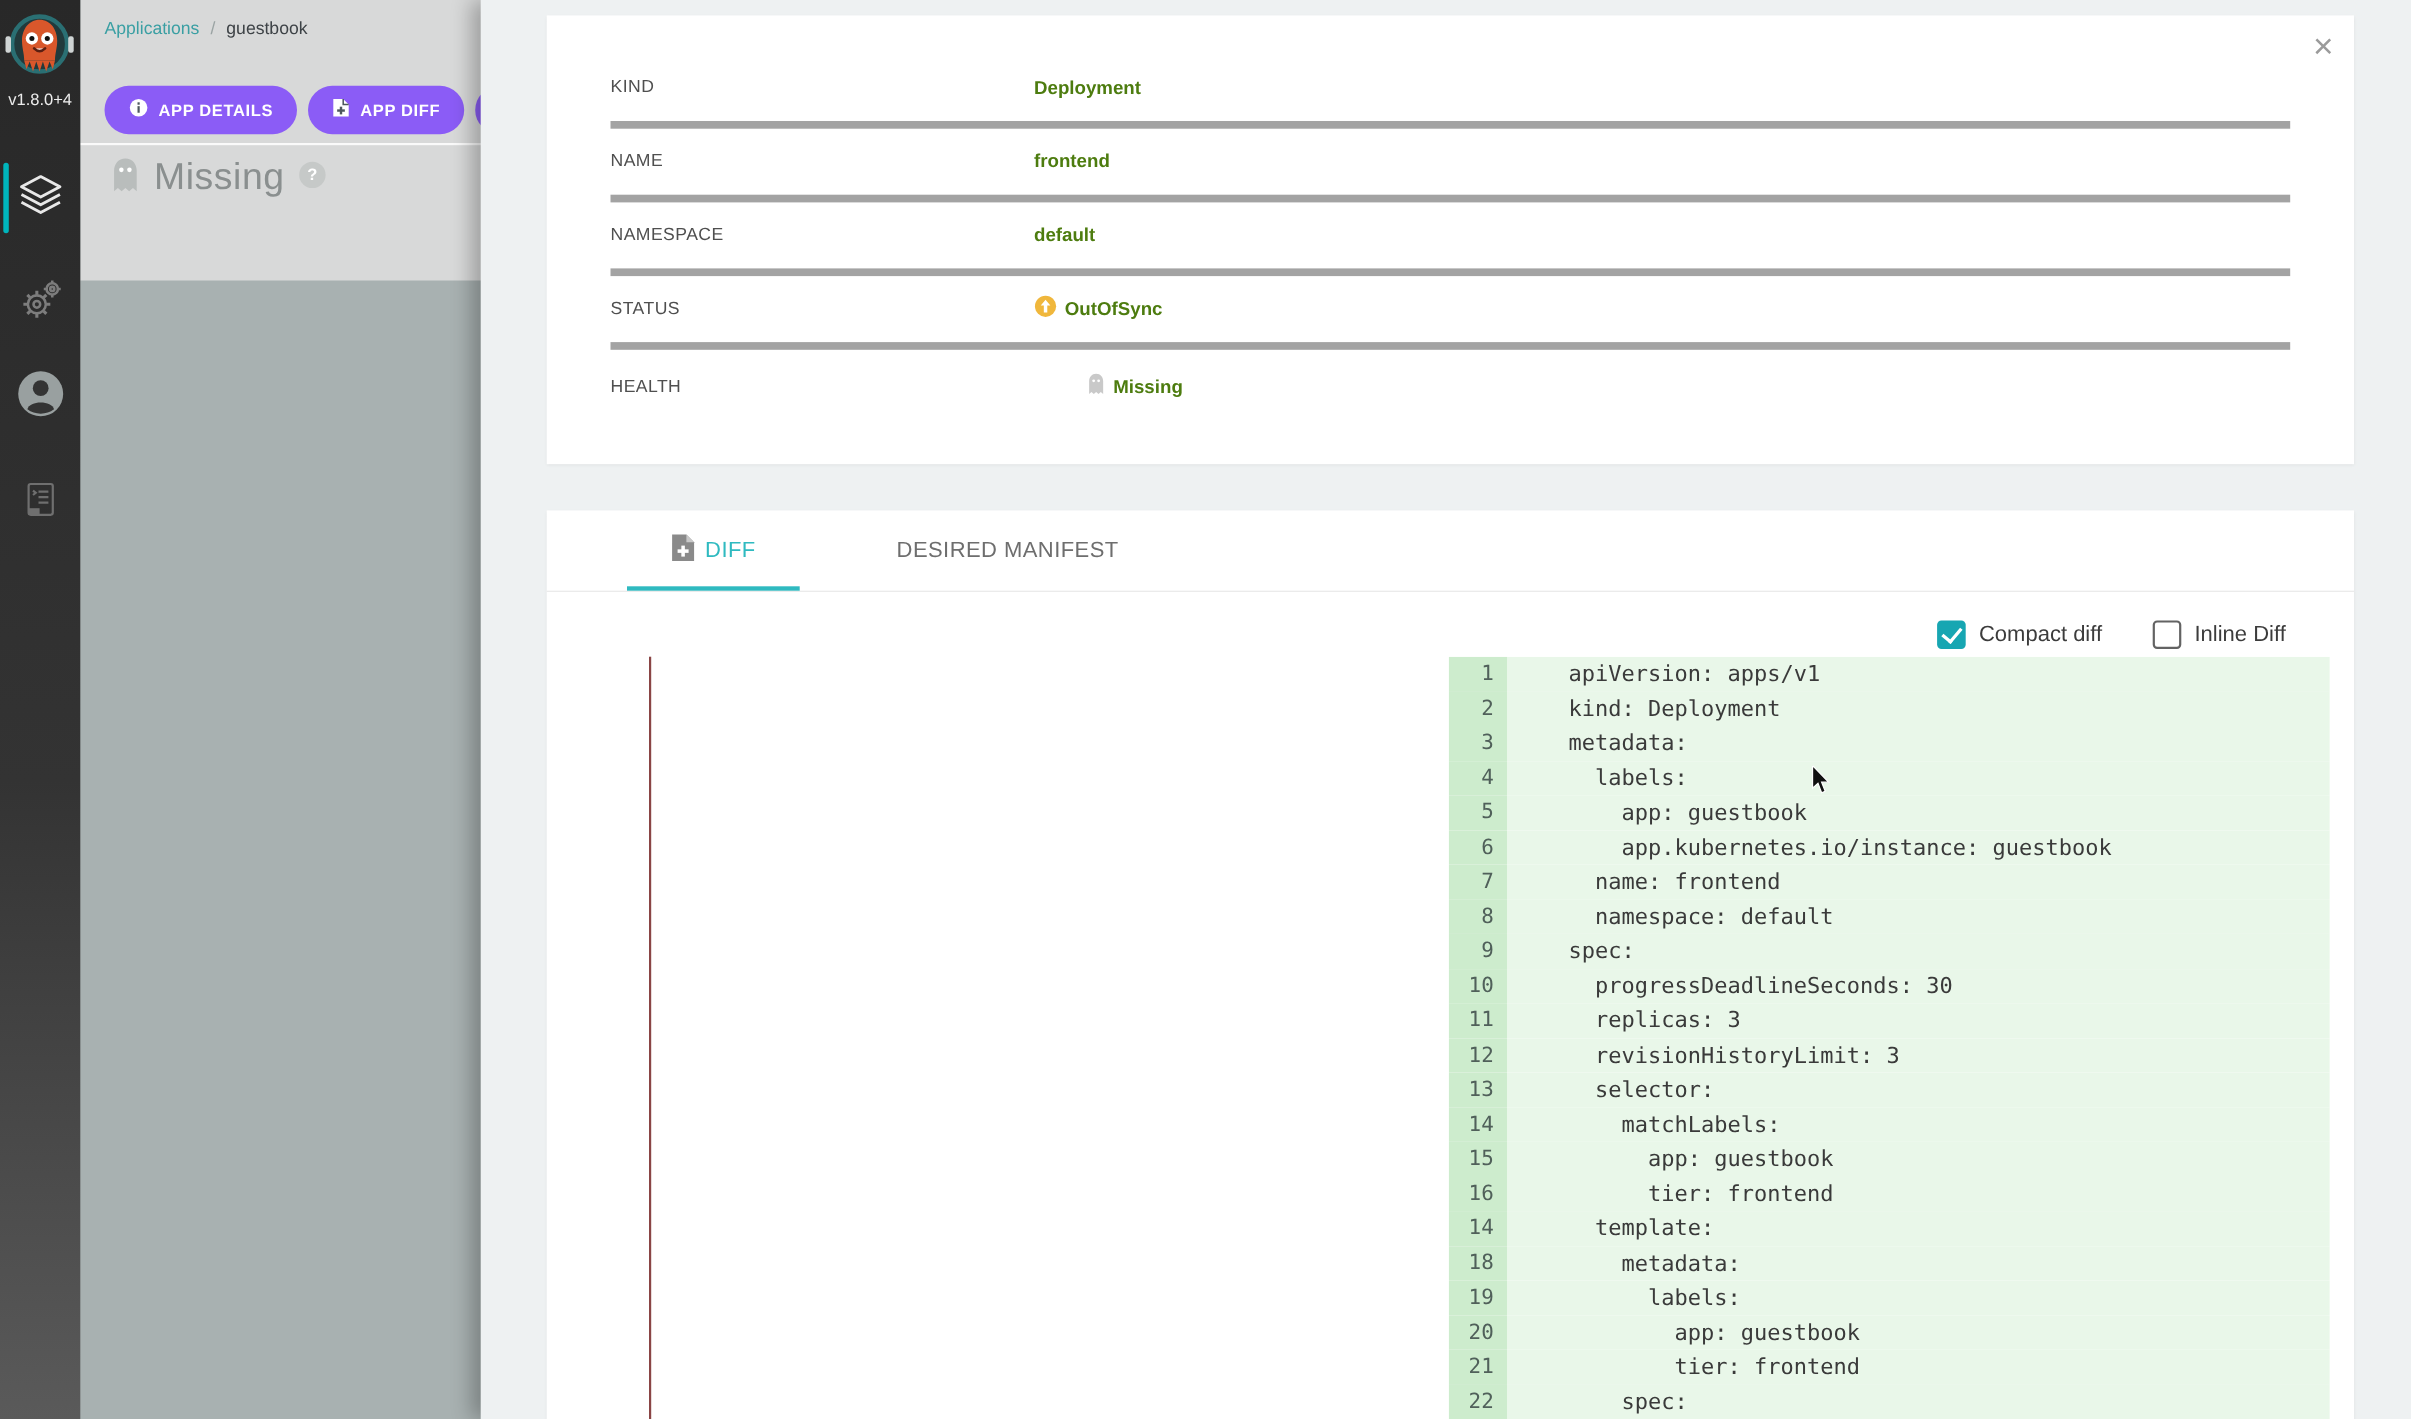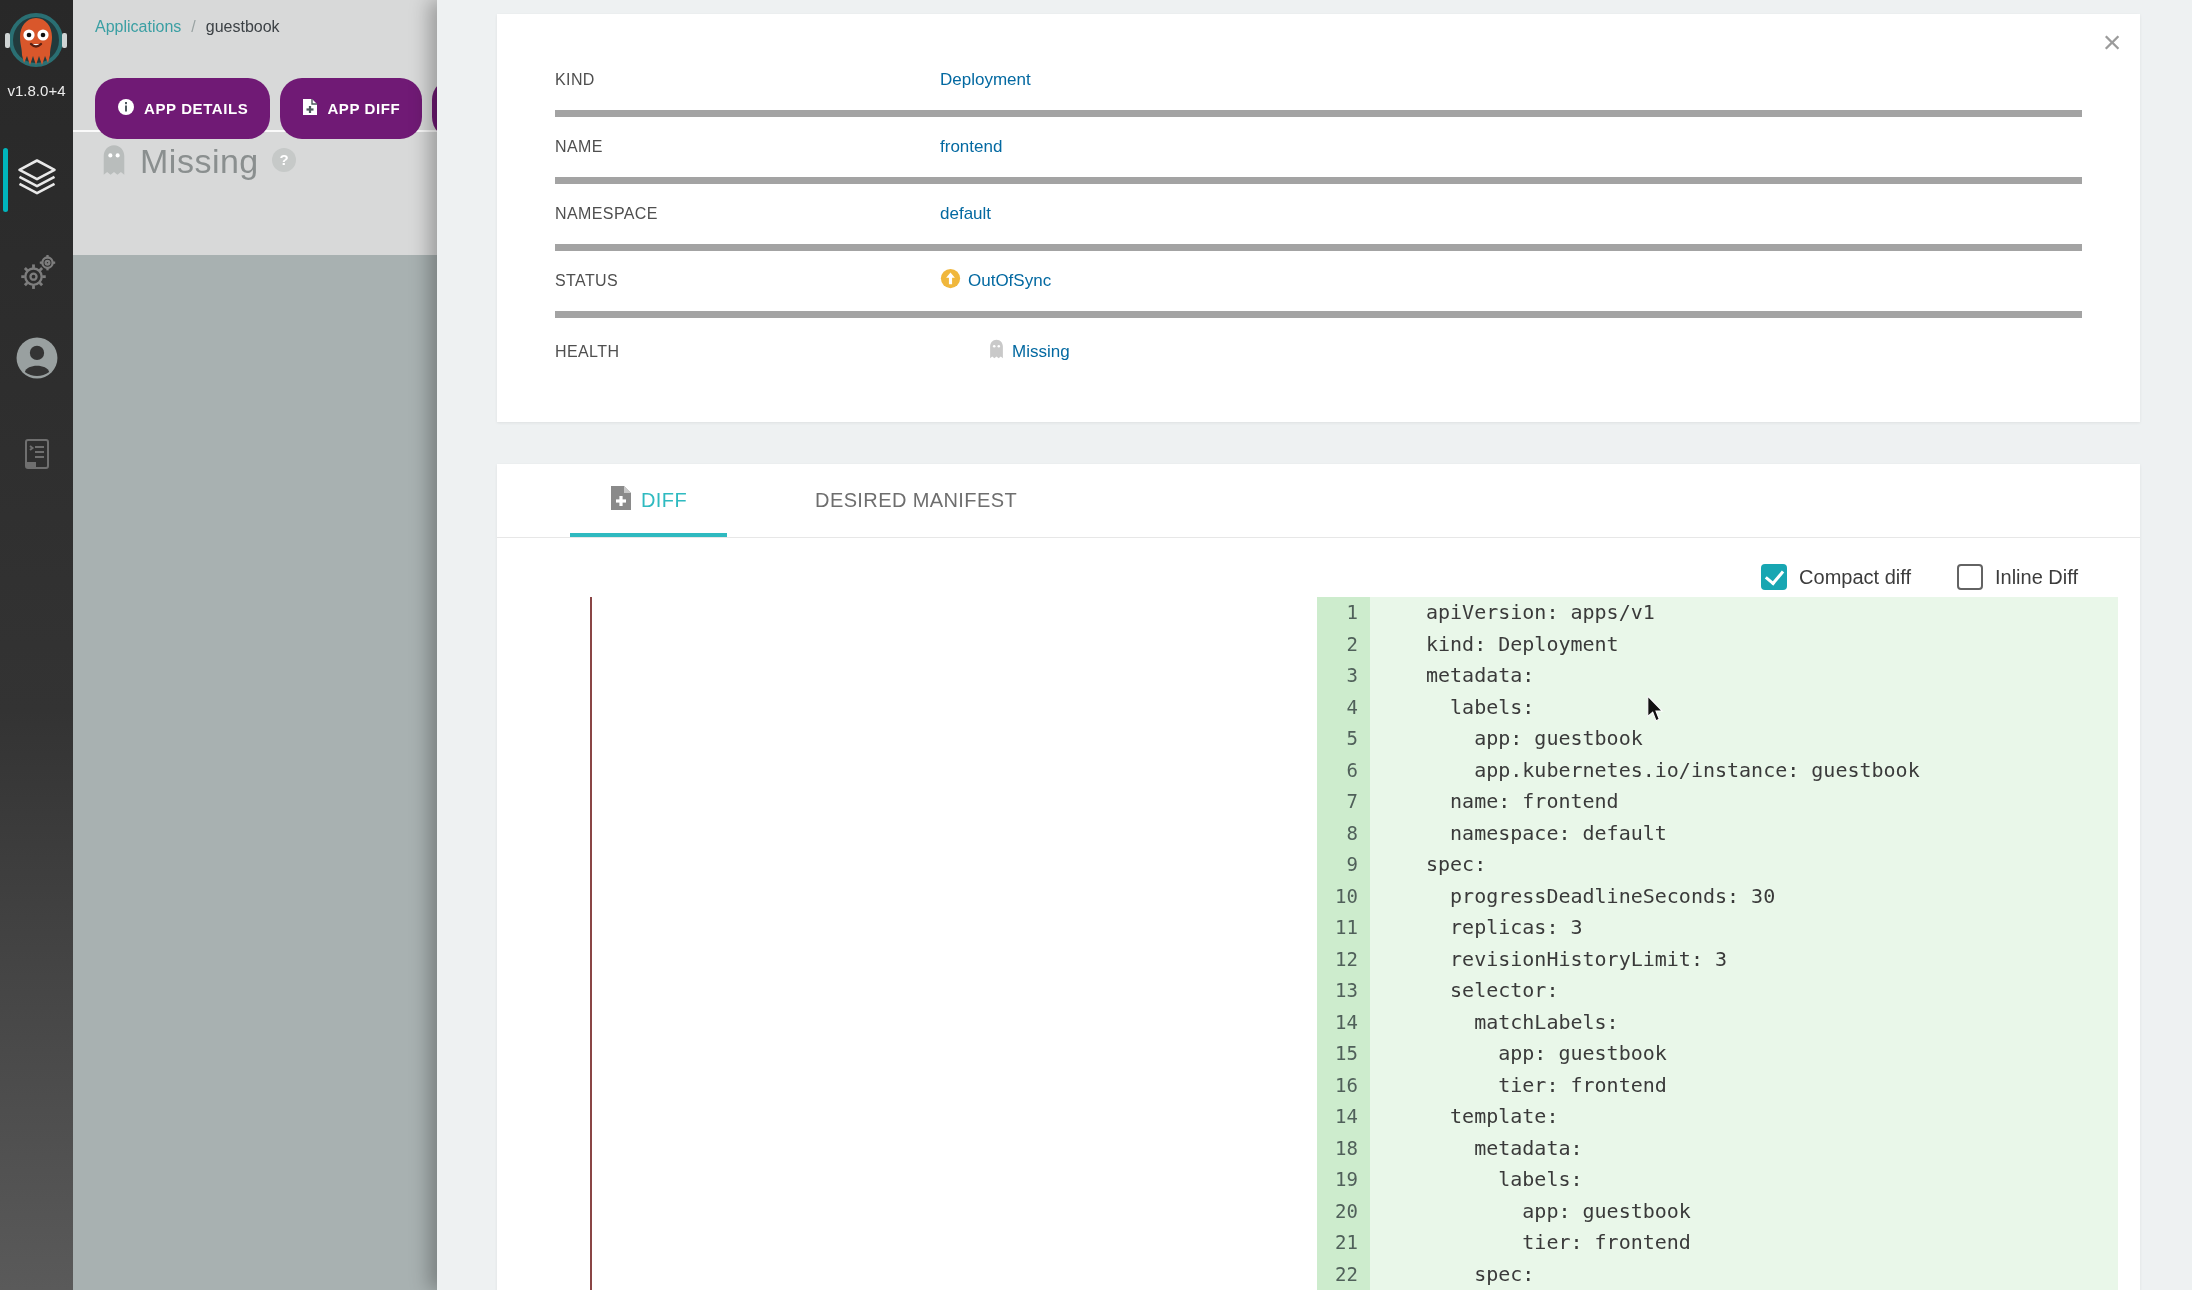--- a/index.html
+++ b/index.html
@@ -19,37 +19,37 @@
 
   
   .page { position:absolute; left:73px; top:0; width:520px; height:100%; background:#a8b1b1; z-index:1; }
   .page-top { position:absolute; left:0; top:0; width:100%; height:255px; background:#d8d9d9; }
   .toolbar-sep { position:absolute; left:0; top:130px; width:100%; height:2px; background:#fafafa; }
   .breadcrumb { position:absolute; left:22px; top:18px; font-size:16px; display:flex; gap:10px; align-items:center; }
   .crumb-link { color:#3a9fa3; cursor:pointer; }
   .crumb-sep { color:#9aa3a3; }
   .crumb-cur { color:#3d4246; }
   .btn-row { position:absolute; left:22px; top:78px; display:flex; gap:10px; }
-  .pill-btn { height:61px; background:#701a75; border:none; border-radius:22px; color:#ffffff; font-size:15px; font-weight:bold; letter-spacing:.6px; display:flex; align-items:center; gap:9px; padding:0 22px; cursor:pointer; white-space:nowrap; font-family:"Liberation Sans",sans-serif; }
+  .pill-btn { height:44px; background:#8b5cf6; border:none; border-radius:22px; color:#ffffff; font-size:15px; font-weight:bold; letter-spacing:.6px; display:flex; align-items:center; gap:9px; padding:0 22px; cursor:pointer; white-space:nowrap; font-family:"Liberation Sans",sans-serif; }
   .pill-btn.icon-only { padding:0 20px; }
   .missing-head { position:absolute; left:27px; top:142px; display:flex; align-items:center; gap:12px; }
   .missing-text { font-size:34px; color:#8a8f8f; font-weight:500; letter-spacing:.5px; }
 
   
   .panel { position:absolute; left:437px; top:0; right:0; bottom:0; background:#eef1f2; box-shadow:-8px 0 18px rgba(0,0,0,.28); z-index:10; }
   .card { position:absolute; left:60px; width:1643px; background:#ffffff; box-shadow:0 1px 3px rgba(0,0,0,.07); }
   .card1 { top:14px; height:408px; }
   .card2 { top:464px; bottom:-20px; }
   .close-btn { position:absolute; top:10px; right:10px; width:36px; height:36px; border:none; background:transparent; color:#9b9b9b; font-size:32px; line-height:36px; cursor:pointer; font-family:"Liberation Sans",sans-serif; }
 
   .summary { position:absolute; left:58px; right:58px; top:36px; }
   .srow { height:67px; display:flex; align-items:center; border-bottom:7px solid #a3a3a3; }
   .srow:last-child { border-bottom:none;gap:48px; }
   .slabel { width:385px; font-size:16px; color:#4f4f4f; letter-spacing:.4px; }
-  .svalue { font-size:17px; color:#0369a1; display:flex; align-items:center; gap:7px; }
+  .svalue { font-size:17px; color:#4d7c0f; display:flex; align-items:center; gap:7px;font-weight:bold; }
 
   
   .tabs { position:absolute; left:0; right:0; top:0; height:74px; border-bottom:1px solid #e7e7e7; display:flex; align-items:stretch; padding-left:73px; }
   .tab { display:flex; align-items:center; gap:9px; font-size:20px; color:#6e6e6e; letter-spacing:.4px; cursor:pointer; border-bottom:4px solid transparent; padding-top:4px; }
   .tab1 { padding-right:45px; margin-right:45px; }
   .tab2 { padding:4px 40px 0 40px; }
   .tab3 { margin-left:52px; padding:4px 36px 0 36px; }
   .tab.active { color:#2fbac0; border-bottom-color:#2fbac0; }
 
   

